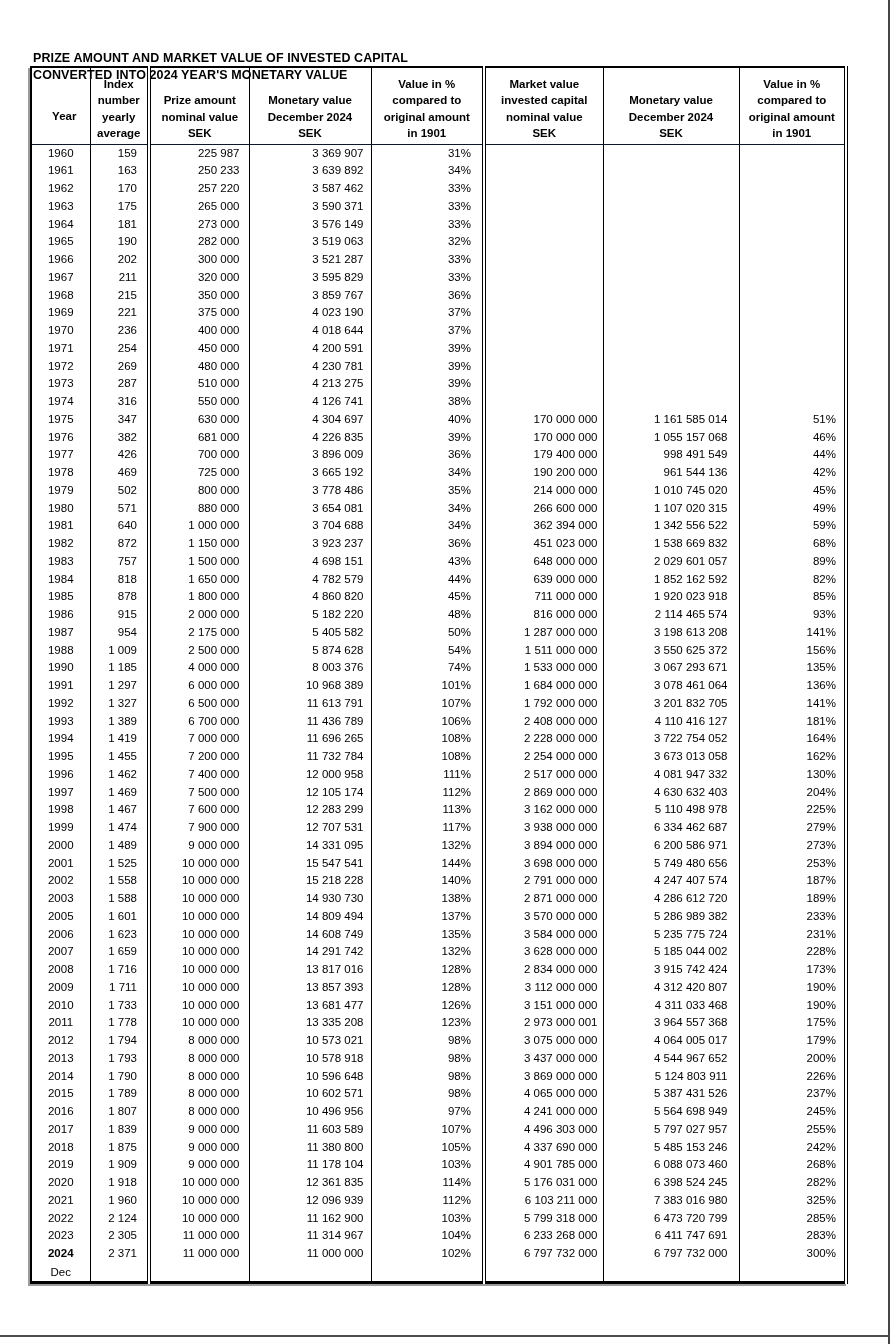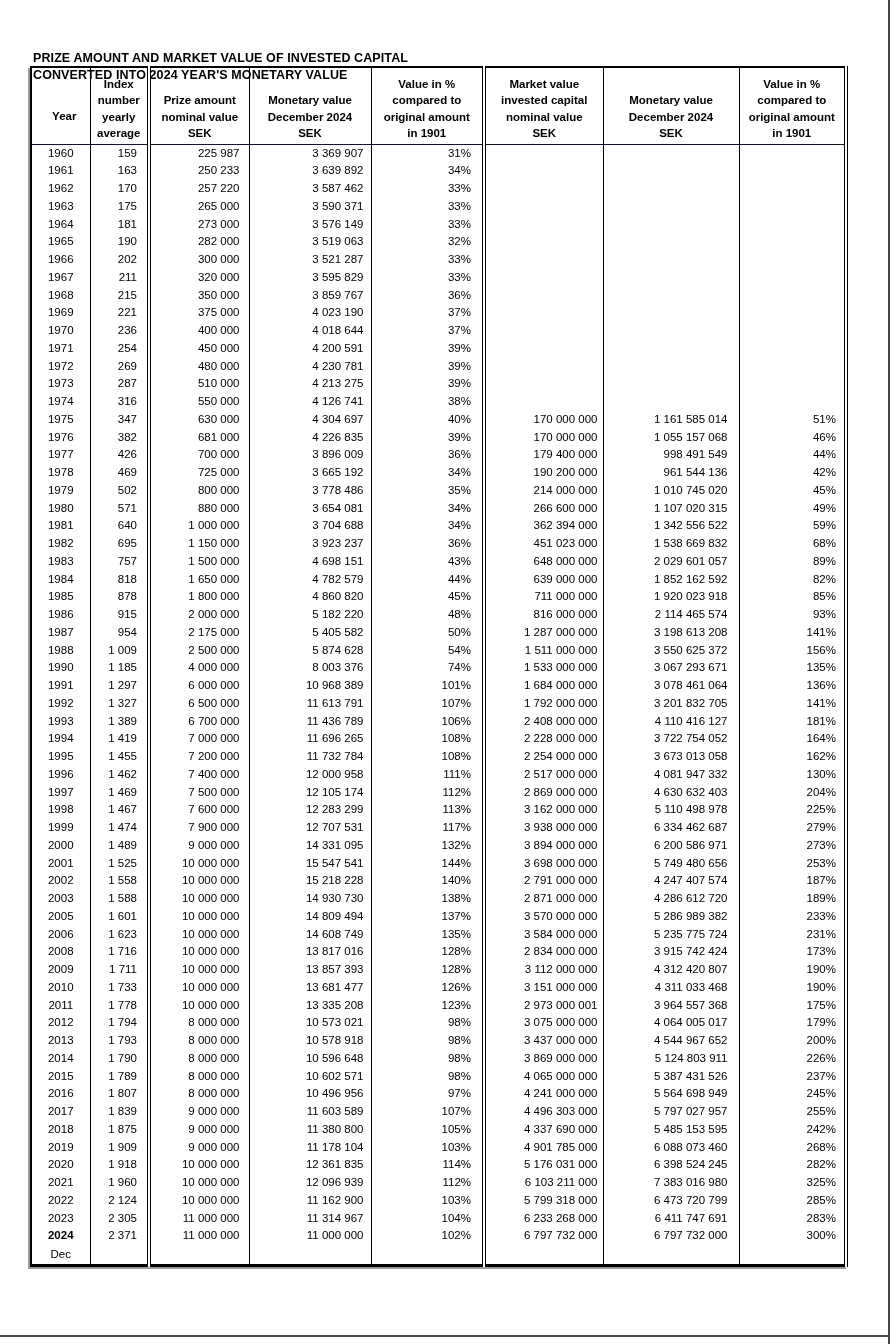--- a/index.html
+++ b/index.html
@@ -349,21 +349,21 @@
         <td class="c1">640</td>
         <td class="c2 dbl">1 000 000</td>
         <td class="c3">3 704 688</td>
         <td class="c4">34%</td>
         <td class="c5 dbl">362 394 000</td>
         <td class="c6">1 342 556 522</td>
         <td class="c7">59%</td>
       </tr>
       <tr>
         <td class="c0">1982</td>
-        <td class="c1">695</td>
+        <td class="c1">872</td>
         <td class="c2 dbl">1 150 000</td>
         <td class="c3">3 923 237</td>
         <td class="c4">36%</td>
         <td class="c5 dbl">451 023 000</td>
         <td class="c6">1 538 669 832</td>
         <td class="c7">68%</td>
       </tr>
       <tr>
         <td class="c0">1983</td>
         <td class="c1">757</td>
@@ -578,20 +578,30 @@
         <td class="c0">2006</td>
         <td class="c1">1 623</td>
         <td class="c2 dbl">10 000 000</td>
         <td class="c3">14 608 749</td>
         <td class="c4">135%</td>
         <td class="c5 dbl">3 584 000 000</td>
         <td class="c6">5 235 775 724</td>
         <td class="c7">231%</td>
       </tr>
       <tr>
+        <td class="c0">2007</td>
+        <td class="c1">1 659</td>
+        <td class="c2 dbl">10 000 000</td>
+        <td class="c3">14 291 742</td>
+        <td class="c4">132%</td>
+        <td class="c5 dbl">3 628 000 000</td>
+        <td class="c6">5 185 044 002</td>
+        <td class="c7">228%</td>
+      </tr>
+      <tr>
         <td class="c0">2008</td>
         <td class="c1">1 716</td>
         <td class="c2 dbl">10 000 000</td>
         <td class="c3">13 817 016</td>
         <td class="c4">128%</td>
         <td class="c5 dbl">2 834 000 000</td>
         <td class="c6">3 915 742 424</td>
         <td class="c7">173%</td>
       </tr>
       <tr>
@@ -684,21 +694,21 @@
         <td class="c6">5 797 027 957</td>
         <td class="c7">255%</td>
       </tr>
       <tr>
         <td class="c0">2018</td>
         <td class="c1">1 875</td>
         <td class="c2 dbl">9 000 000</td>
         <td class="c3">11 380 800</td>
         <td class="c4">105%</td>
         <td class="c5 dbl">4 337 690 000</td>
-        <td class="c6">5 485 153 595</td>
+        <td class="c6">5 485 153 246</td>
         <td class="c7">242%</td>
       </tr>
       <tr>
         <td class="c0">2019</td>
         <td class="c1">1 909</td>
         <td class="c2 dbl">9 000 000</td>
         <td class="c3">11 178 104</td>
         <td class="c4">103%</td>
         <td class="c5 dbl">4 901 785 000</td>
         <td class="c6">6 088 073 460</td>

